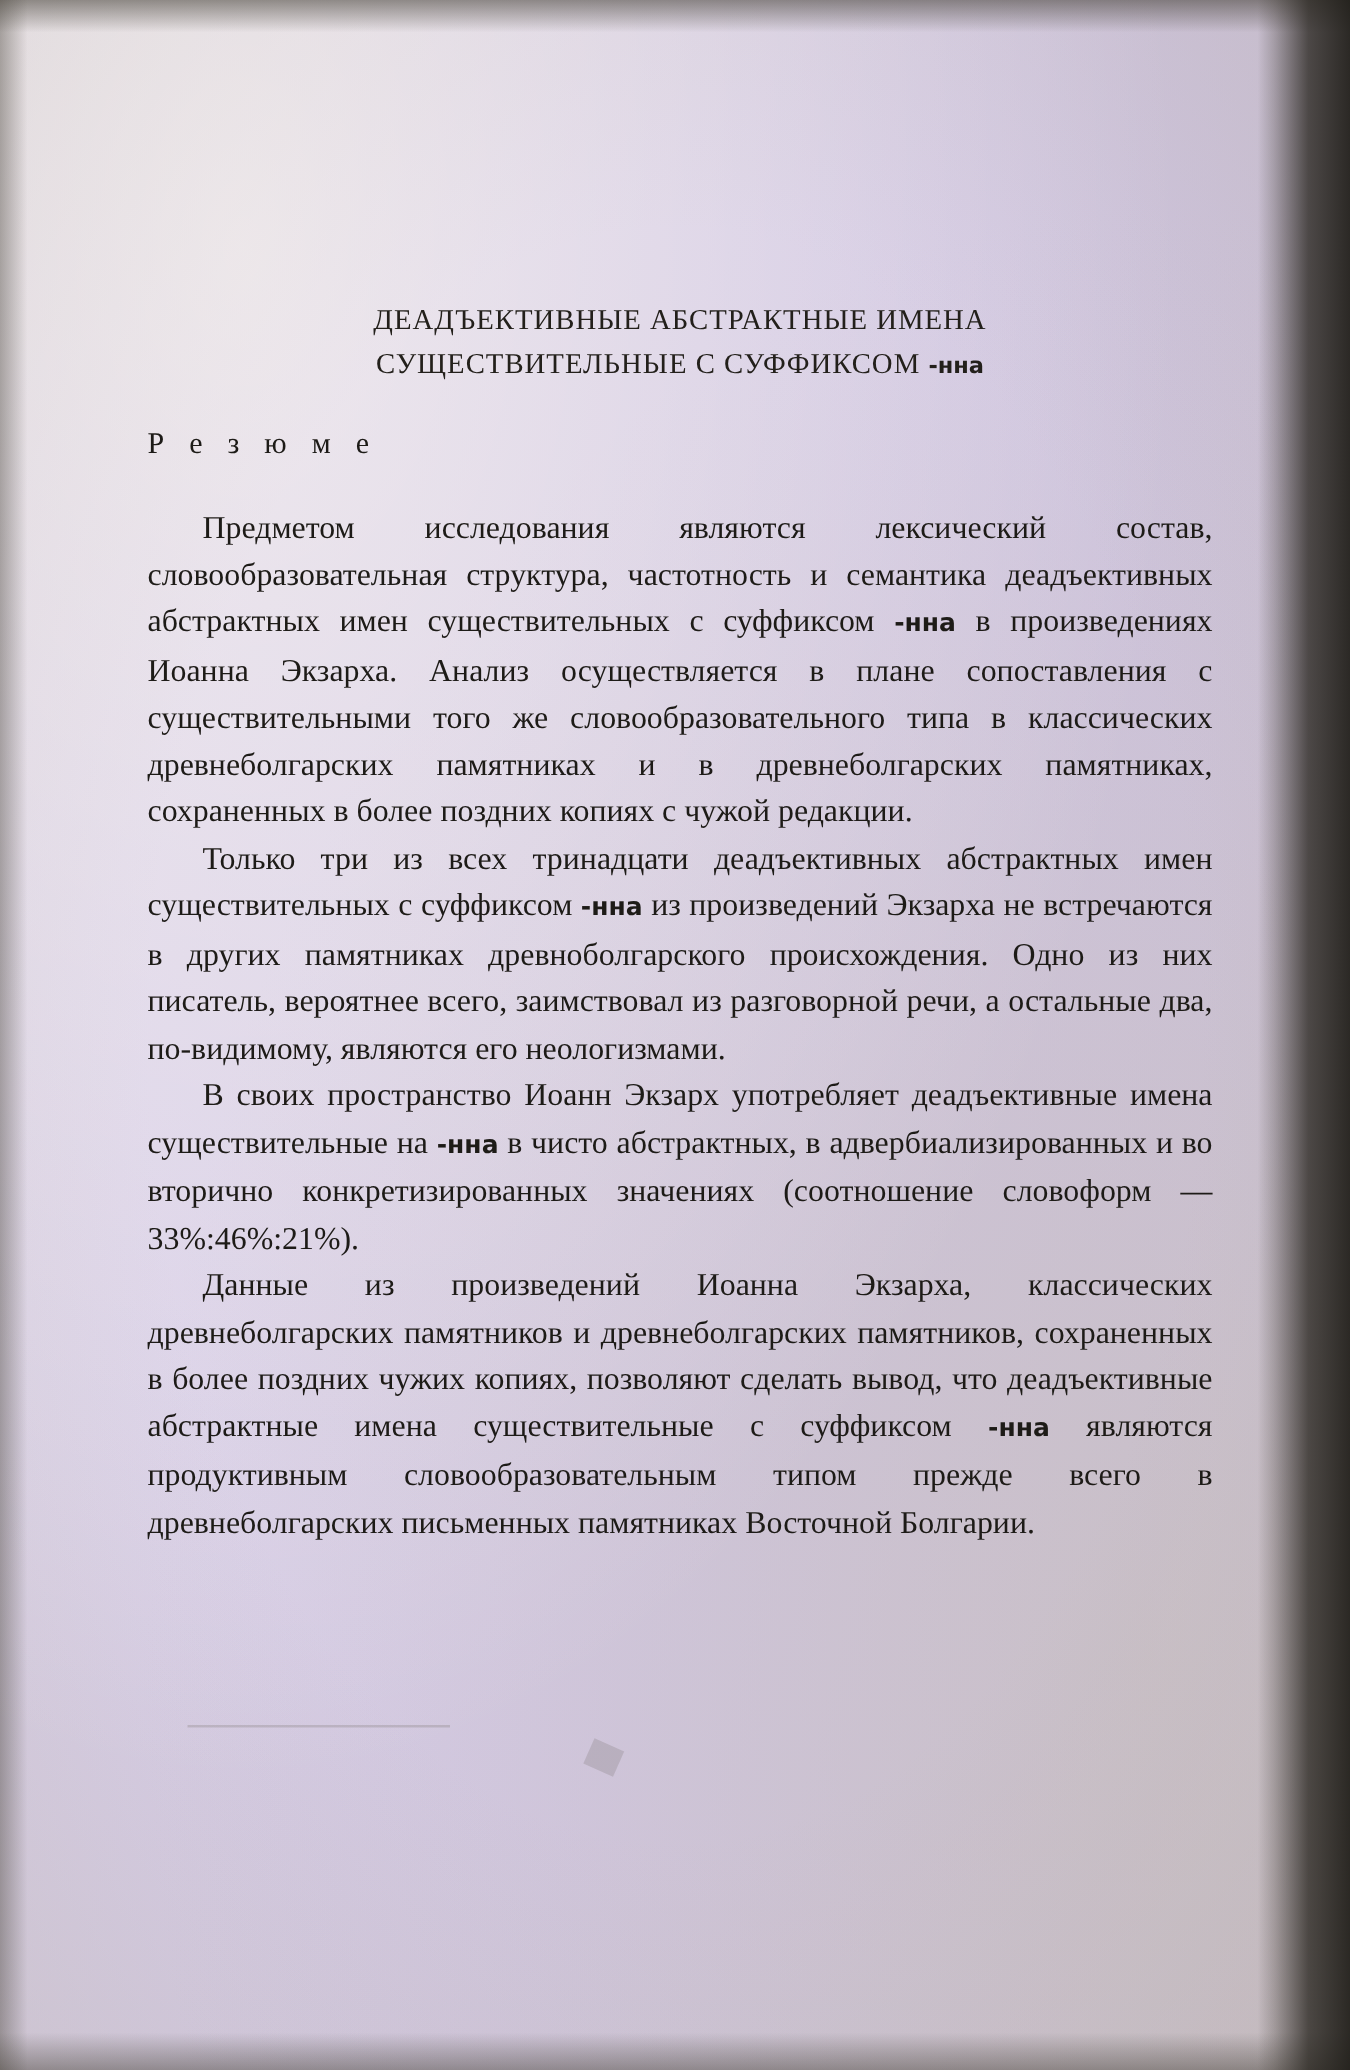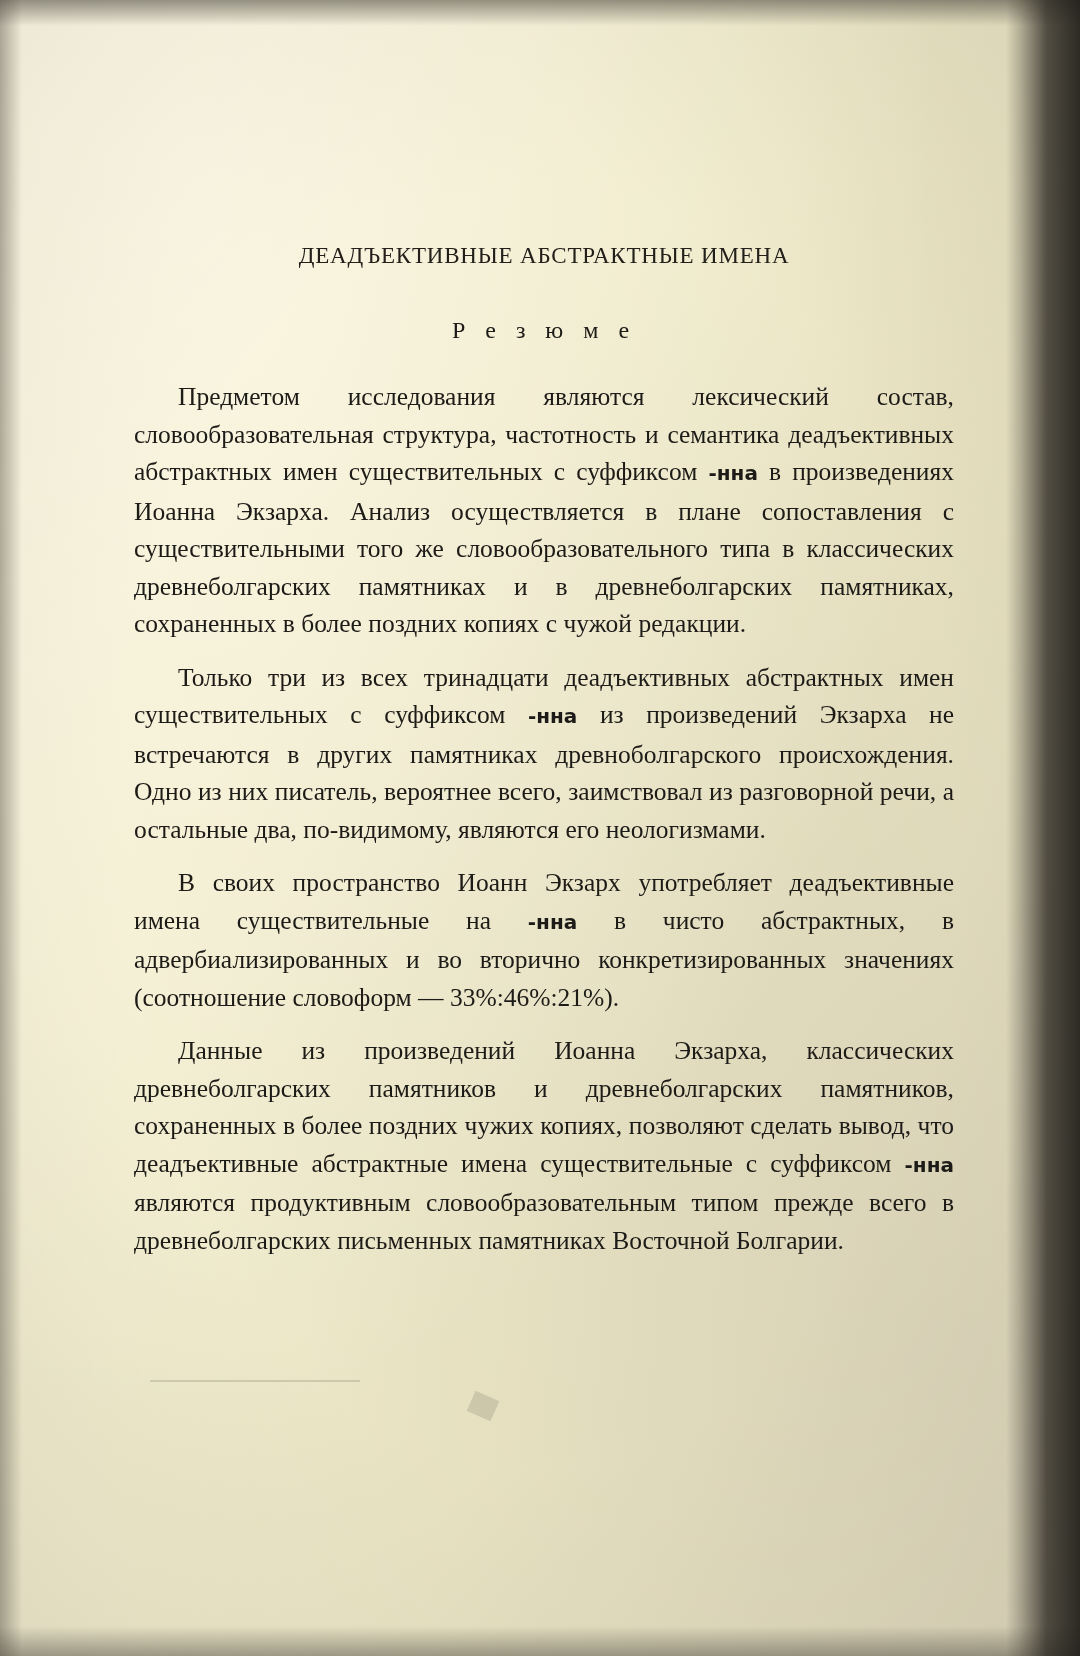--- a/index.html
+++ b/index.html
@@ -4,21 +4,21 @@
 <style>
   html, body {
     margin: 0;
     padding: 0;
     background: #6d6b66;
   }
   .page {
     position: relative;
     width: 1080px;
     height: 1656px;
-    background: #fef9c3;
+    background: #c4b5fd;
     overflow: hidden;
     font-family: "Liberation Serif", serif;
   }
   
   .page::before {
     content: "";
     position: absolute;
     inset: 0;
     background:
       radial-gradient(ellipse at 18% 12%, rgba(255,252,240,0.55), rgba(255,252,240,0) 60%),
@@ -80,36 +80,36 @@
 
   .author {
     text-align: center;
     font-style: italic;
     font-size: 26px;
     margin-top: 38px;
     letter-spacing: 1.4px;
   }
 
   .section-label {
-    text-align: center;
+    text-align: left;
     font-size: 24px;
-    margin-top: 44px;
+    margin-top: 32px;
     letter-spacing: 7px;
   }
 
   .body-text {
     margin-top: 34px;
     font-size: 25.5px;
     line-height: 37.5px;
     text-align: justify;
     text-justify: inter-word;
     hyphens: manual;
   }
   .body-text p {
-    margin: 16px;
+    margin: 0;
     text-indent: 44px;
   }
   .sfx {
     font-family: "DejaVu Sans", sans-serif;
     font-weight: bold;
     font-size: 20px;
   }
   
   .blemish {
     position: absolute;
@@ -126,20 +126,24 @@
   <div class="edge-bottom"></div>
   <div class="gutter-right"></div>
 
   <div class="blemish" style="left:150px; top:1380px; width:210px; height:2px;"></div>
   <div class="blemish" style="left:470px; top:1395px; width:26px; height:22px; transform:rotate(24deg); background:rgba(90,84,70,0.18);"></div>
 
   <div class="content">
 
     <div class="title">
       <span class="ln">ДЕАДЪЕКТИВНЫЕ АБСТРАКТНЫЕ ИМЕНА</span>
+      <span class="ln">
+        <span>СУЩЕСТВИТЕЛЬНЫЕ С СУФФИКСОМ</span>
+        <span class="suffix-hand">-нна</span>
+      </span>
     </div>
 
 
     <div class="section-label">Р е з ю м е</div>
 
     <div class="body-text">
 
       <p><span>Предметом исследования являются лексический состав, словообразовательная структура, частотность и семантика деадъективных абстрактных имен существительных с суффиксом </span><span class="sfx">-нна</span><span> в произведениях Иоанна Экзарха. Анализ осуществляется в плане сопоставления с существительными того же словообразовательного типа в классических древнеболгарских памятниках и в древнеболгарских памятниках, сохраненных в более поздних копиях с чужой редакции.</span></p>
 
       <p><span>Только три из всех тринадцати деадъективных абстрактных имен существительных с суффиксом </span><span class="sfx">-нна</span><span> из произведений Экзарха не встречаются в других памятниках древноболгарского происхождения. Одно из них писатель, вероятнее всего, заимствовал из разговорной речи, а остальные два, по-видимому, являются его неологизмами.</span></p>

